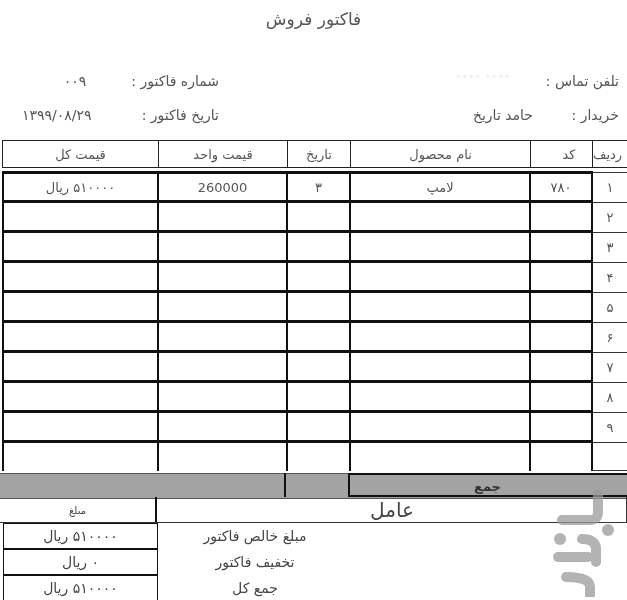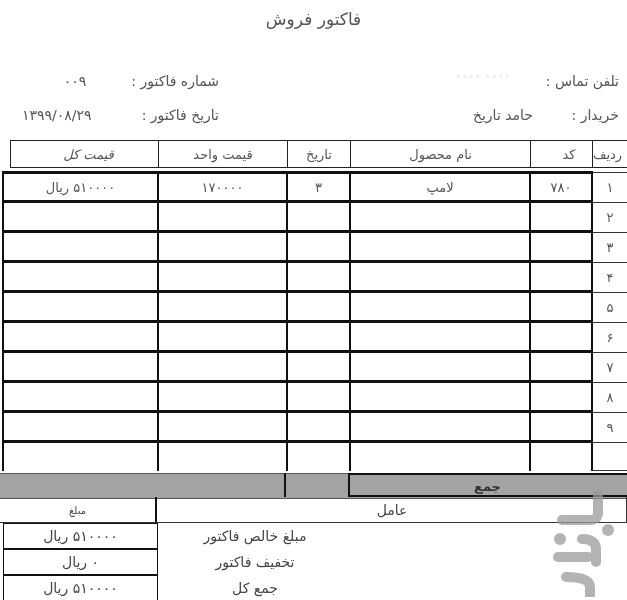--- a/index.html
+++ b/index.html
@@ -36,21 +36,21 @@
 <div class="abs info" style="right:8px; top:107px;">خریدار :</div>
 <div class="abs info" style="right:94px; top:107px;">حامد تاریخ</div>
 
 <div class="abs info" style="right:408px; top:73px;">شماره فاکتور :</div>
 <div class="abs info" style="left:50px; top:73px; width:50px; text-align:center;">۰۰۹</div>
 
 <div class="abs info" style="right:408px; top:107px;">تاریخ فاکتور :</div>
 <div class="abs info" style="left:22px; top:107px;">۱۳۹۹/۰۸/۲۹</div>
 
 <div>
-  <div class="cell hdr" style="left:10px; width:157px;font-style:italic;">قیمت کل</div>
+  <div class="cell hdr" style="left:2px; width:157px;">قیمت کل</div>
   <div class="cell hdr" style="left:158px; width:130px;">قیمت واحد</div>
   <div class="cell hdr" style="left:287px; width:64px;">تاریخ</div>
   <div class="cell hdr" style="left:350px; width:181px;">نام محصول</div>
   <div class="cell hdr" style="left:530px; width:63px;padding-left:15px;">کد</div>
   <div class="cell hdr" style="left:592px; width:40px; justify-content:flex-end; padding-right:6px;">ردیف</div>
 
   <div class="hline" style="left:2px; width:590px; top:171px;"></div>
   <div class="hline-thin" style="left:592px; width:35px; top:172px;"></div>
   <div class="hline" style="left:2px; width:590px; top:200px;"></div>
   <div class="hline" style="left:2px; width:590px; top:230px;"></div>
@@ -75,21 +75,21 @@
 
   <div class="vline" style="left:2px; top:171px; height:300px;"></div>
   <div class="vline" style="left:157px; top:171px; height:300px;"></div>
   <div class="vline" style="left:286px; top:171px; height:300px;"></div>
   <div class="vline" style="left:349px; top:171px; height:300px;"></div>
   <div class="vline" style="left:529px; top:171px; height:300px;"></div>
   <div class="vline" style="left:591px; top:171px; height:300px;"></div>
 
   <div>
     <div class="cell" style="left:4px; width:153px; top:174px; height:26px;">۵۱۰۰۰۰ ریال</div>
-    <div class="cell" style="left:159px; width:127px; top:174px; height:26px;">۱۷۰۰۰۰</div>
+    <div class="cell" style="left:159px; width:127px; top:174px; height:26px;">260000</div>
     <div class="cell" style="left:288px; width:61px; top:174px; height:26px;">۳</div>
     <div class="cell" style="left:351px; width:178px; top:174px; height:26px;">لامپ</div>
     <div class="cell" style="left:531px; width:60px; top:174px; height:26px;">۷۸۰</div>
     <div class="cell" style="left:593px; width:34px; top:174px; height:26px;">۱</div>
   </div>
 
   <div class="cell" style="left:593px; width:34px; top:203px; height:28px;">۲</div>
   <div class="cell" style="left:593px; width:34px; top:233px; height:28px;">۳</div>
   <div class="cell" style="left:593px; width:34px; top:263px; height:28px;">۴</div>
   <div class="cell" style="left:593px; width:34px; top:293px; height:28px;">۵</div>
@@ -101,21 +101,21 @@
 </div>
 
 <div class="abs gray" style="left:0; top:473px; width:627px; height:24px; border-top:1px solid #555; border-bottom:1px solid #555;"></div>
 <div class="vline" style="left:284px; top:473px; height:24px;"></div>
 <div class="abs" style="left:348px; top:473px; width:279px; height:24px; box-sizing:border-box; border:2px solid #111; border-right:none;"></div>
 <div class="cell" style="left:348px; width:279px; top:475px; height:22px; font-weight:bold; color:#333;">جمع</div>
 
 <div class="abs" style="left:0; top:497px; width:627px; height:25px; border-bottom:1px solid #333;"></div>
 <div class="vline" style="left:155px; top:497px; height:25px;"></div>
 <div class="cell" style="left:0; width:155px; top:499px; height:22px; font-size:10px; color:#444;">مبلغ</div>
-<div class="cell" style="left:157px; width:470px; top:499px; height:22px; font-size:14px; color:#444;">عامل</div>
+<div class="cell" style="left:157px; width:470px; top:499px; height:22px; font-size:20px; color:#444;">عامل</div>
 <div class="abs" style="left:626px; top:497px; width:1px; height:25px; background:#333;"></div>
 
 <div>
   <div class="sumcell" style="left:3px; top:523px; width:155px; height:26px;">۵۱۰۰۰۰ ریال</div>
   <div class="sumlabel" style="left:170px; width:170px; top:528px;">مبلغ خالص فاکتور</div>
 </div>
 <div>
   <div class="sumcell" style="left:3px; top:549px; width:155px; height:26px;">۰ ریال</div>
   <div class="sumlabel" style="left:170px; width:170px; top:554px;">تخفیف فاکتور</div>
 </div>

